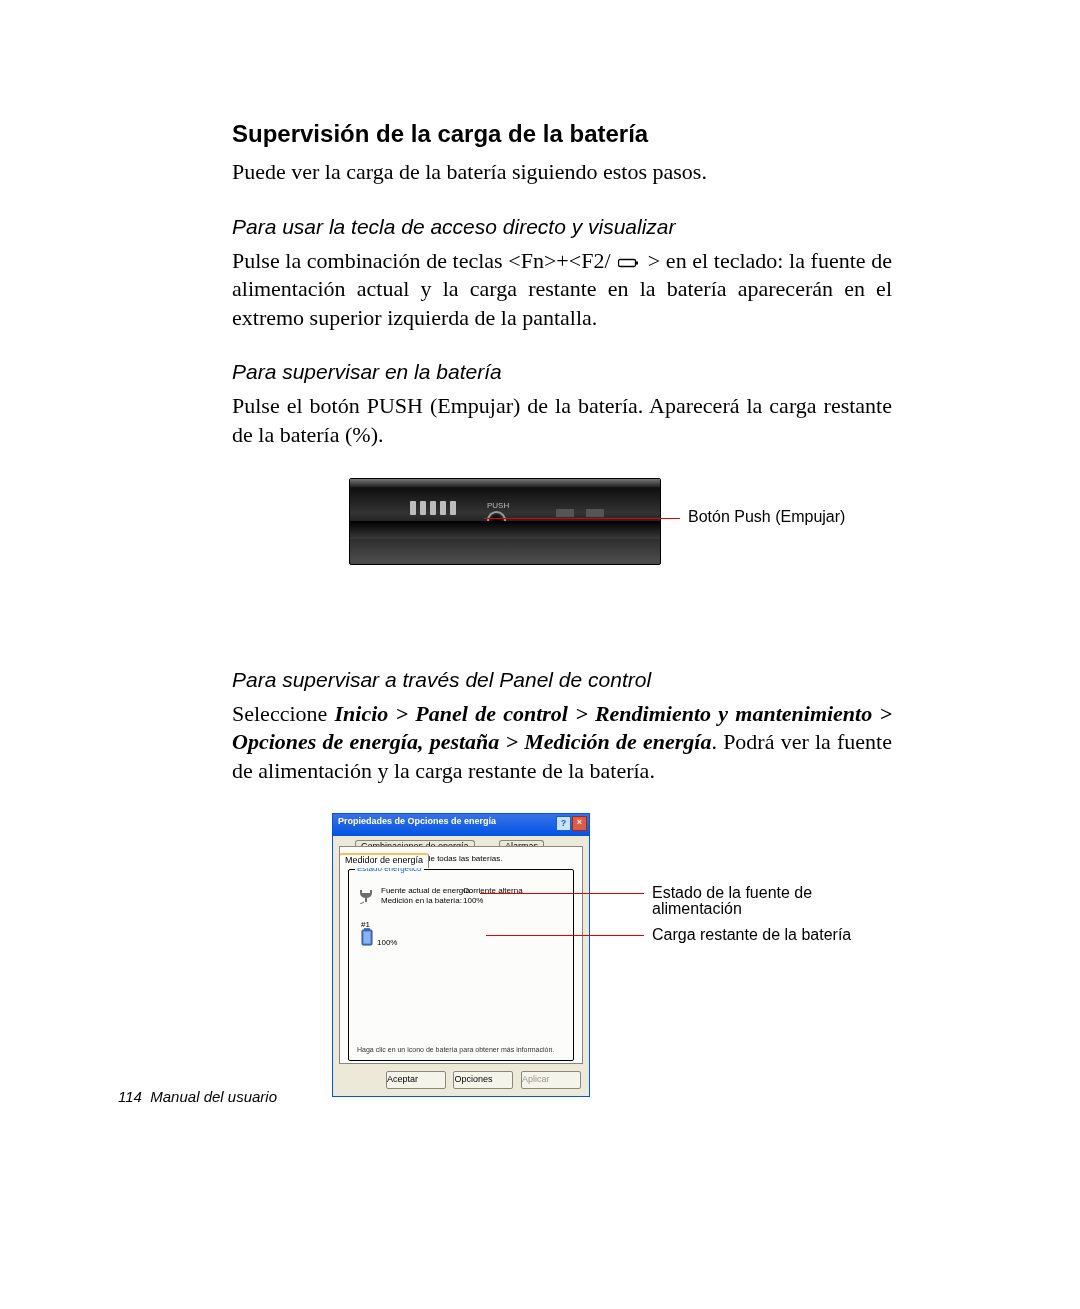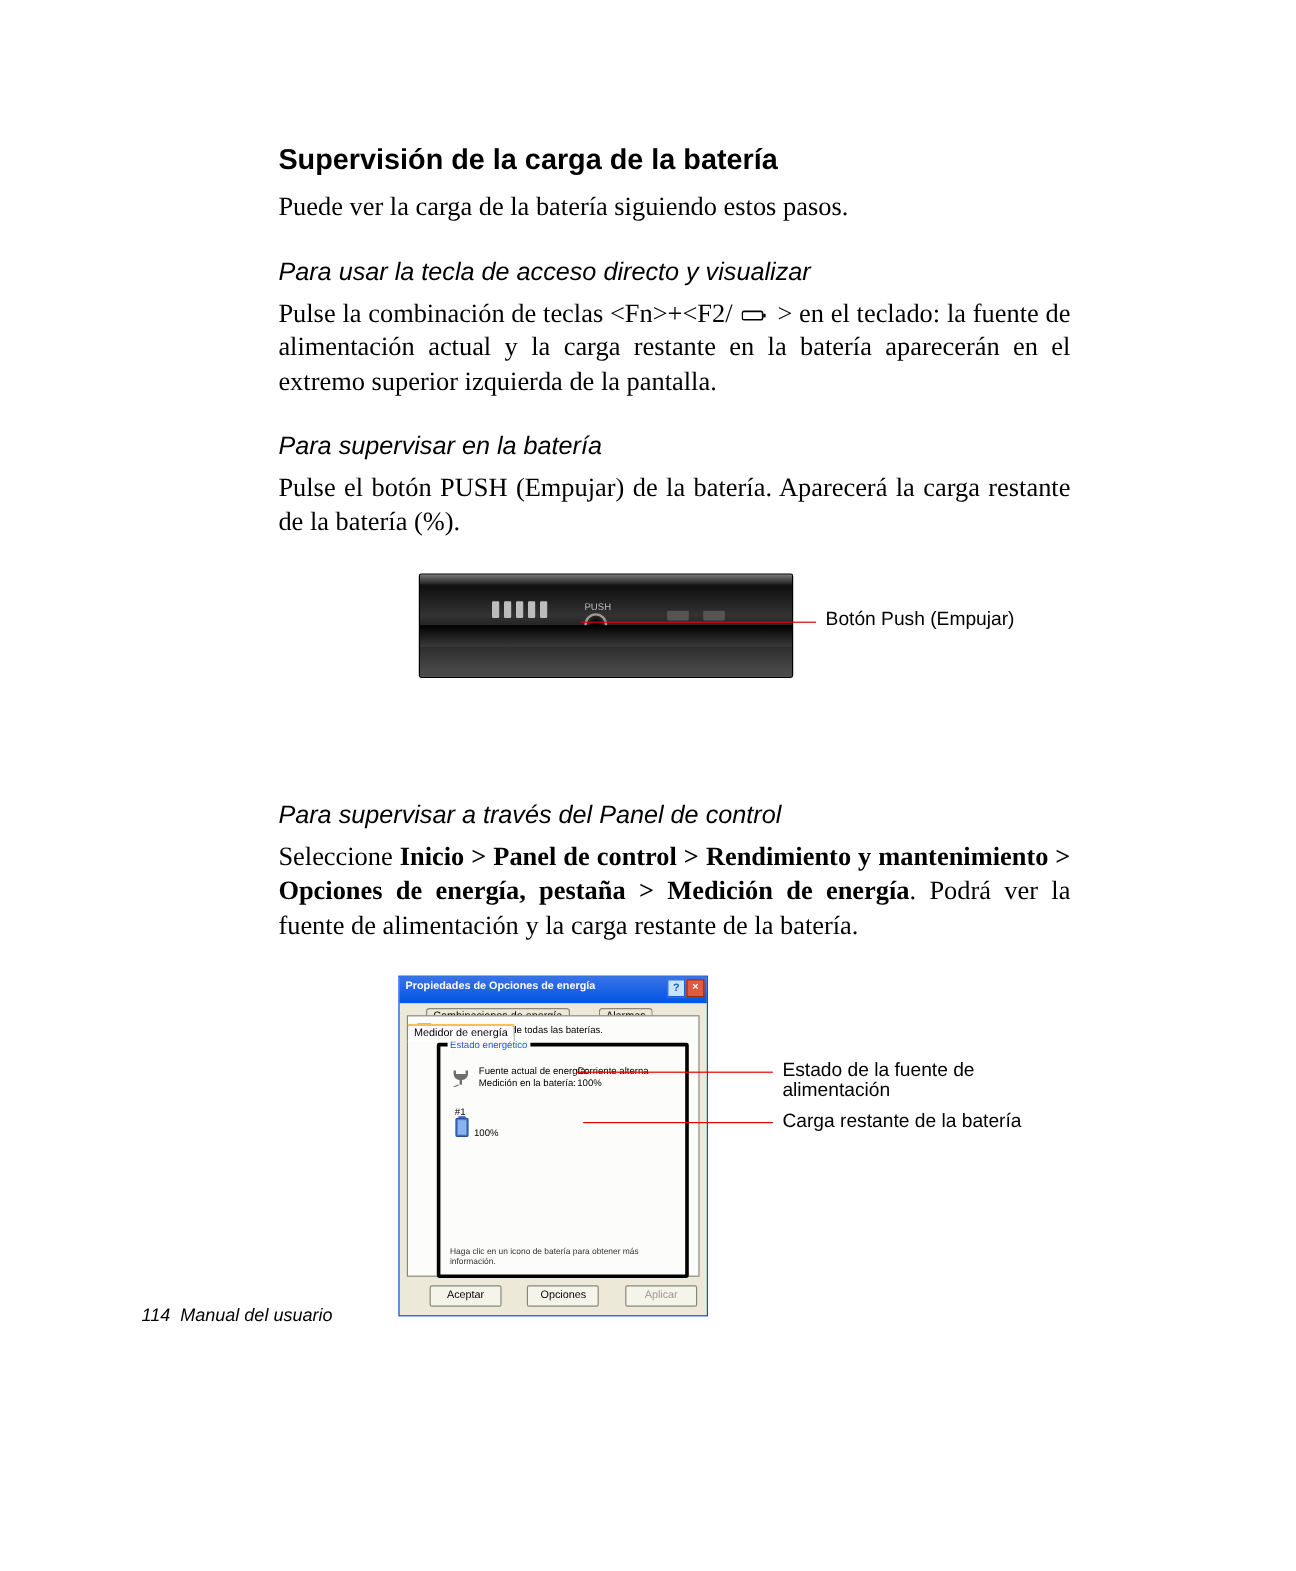--- a/index.html
+++ b/index.html
@@ -28,21 +28,21 @@
     line-height:1.3;
     margin:0 0 28px 0;
     text-align:justify;
   }
   .sub{
     font-family:Arial,Helvetica,sans-serif;
     font-style:italic;
     font-size:21px;
     margin:18px 0 8px 0;
   }
-  .para b{font-weight:bold;}
+  .para b{font-weight:bold;font-style:italic;}
   .batt-svg{
     display:inline-block;
     vertical-align:middle;
     margin:0 2px;
   }
   
   .fig1{
     position:relative;
     margin:28px 0 0 98px;
     height:110px;
@@ -146,22 +146,22 @@
   }
   .dlg .chk{
     position:absolute;left:8px;top:6px;font-size:8px;
   }
   .dlg .chk .box{
     display:inline-block;width:9px;height:9px;border:1px solid #1a5cd6;
     background:#fff;margin-right:3px;vertical-align:middle;
     color:#1a8a1a;line-height:7px;font-weight:bold;font-size:10px;text-align:center;
   }
   .dlg .group{
-    position:absolute;left:24px;top:22px;right:8px;height:190px;
-    border:3px solid #000000;border-radius:2px;
+    position:absolute;left:8px;top:22px;right:8px;height:190px;
+    border:1px solid #000000;border-radius:2px;
   }
   .dlg .group .legend{
     position:absolute;left:6px;top:-6px;background:#fcfcfa;
     padding:0 2px;color:#1a5cd6;font-size:8px;
   }
   .dlg .plug{
     position:absolute;left:10px;top:18px;width:14px;height:16px;
   }
   .dlg .row1a{position:absolute;left:32px;top:16px;font-size:8px;}
   .dlg .row1b{position:absolute;left:32px;top:26px;font-size:8px;}
@@ -172,21 +172,21 @@
   .dlg .bpct {position:absolute;left:28px;top:68px;font-size:8px;}
   .dlg .hint{
     position:absolute;left:8px;bottom:6px;font-size:7px;color:#333;
   }
   .dlg .btns{
     position:absolute;right:8px;bottom:7px;
   }
   .dlg .btn{
     display:inline-block;width:58px;height:16px;
     background:#f5f4ea;border:1px solid #8a867a;border-radius:2px;
-    text-align:center;line-height:15px;margin-left:19px;font-size:9px;
+    line-height:15px;margin-left:5px;font-size:9px;
   }
   .dlg .btn.dis{color:#9a988c;}
   .fig2 .leadA{
     position:absolute;left:148px;top:80px;width:164px;height:1px;background:#e60000;
   }
   .fig2 .leadB{
     position:absolute;left:154px;top:122px;width:158px;height:1px;background:#e60000;
   }
   .fig2 .callA{
     position:absolute;left:320px;top:72px;

